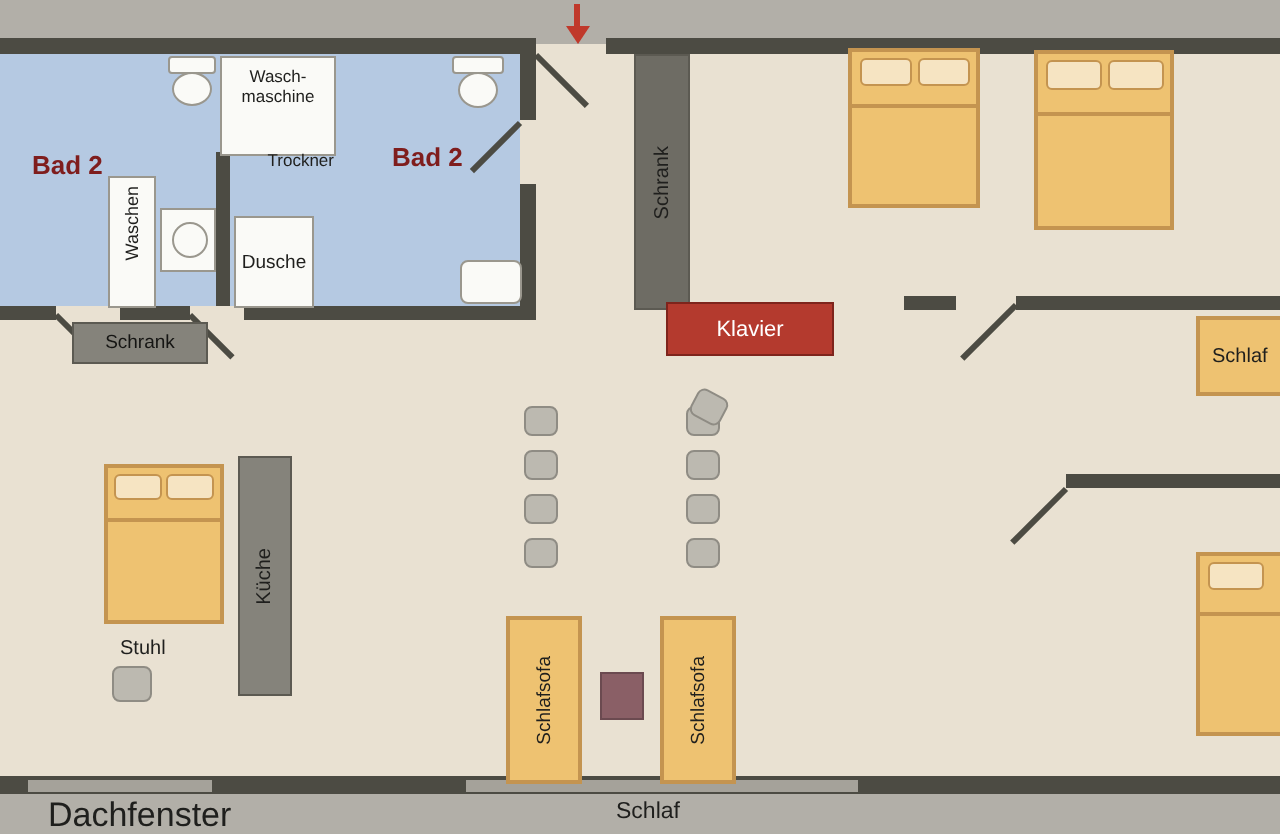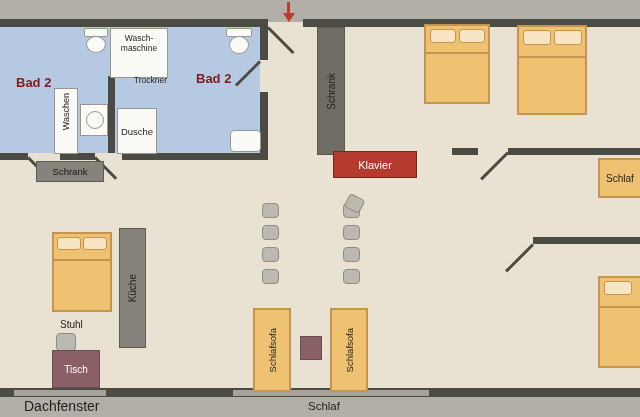--- a/index.html
+++ b/index.html
@@ -137,20 +137,17 @@
     <div class="pillow" style="left:4px;top:3px;width:28px;height:14px;"></div>
     <div class="bedline" style="top:28px;"></div>
   </div>
 
   <div class="sofa" style="left:598px;top:158px;width:44px;height:40px;overflow:hidden;font-size:10px;justify-content:flex-start;padding-left:6px;">
     <span>Schlaf</span>
   </div>
 
   <div class="lbl" style="left:60px;top:319px;">Stuhl</div>
   <div class="chair" style="left:56px;top:333px;width:20px;height:18px;"></div>
-  <div class="plum" style="left:52px;top:350px;width:48px;height:38px;font-size:10px;">
-    <span>Tisch</span>
-  </div>
 
-  <div class="lbl" style="left:24px;top:399px;font-size:14px;">Dachfenster</div>
+  <div class="lbl" style="left:24px;top:399px;font-size:17px;">Dachfenster</div>
   <div class="lbl" style="left:308px;top:400px;font-size:11.5px;">Schlaf</div>
 
 </div>
 
 </body></html>

